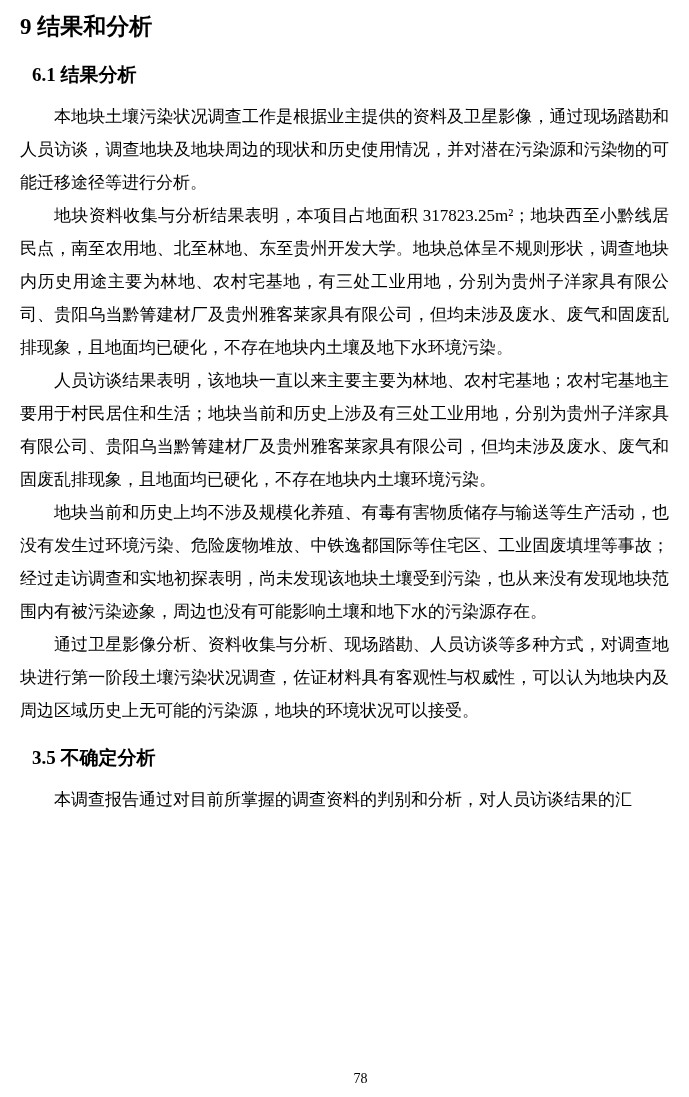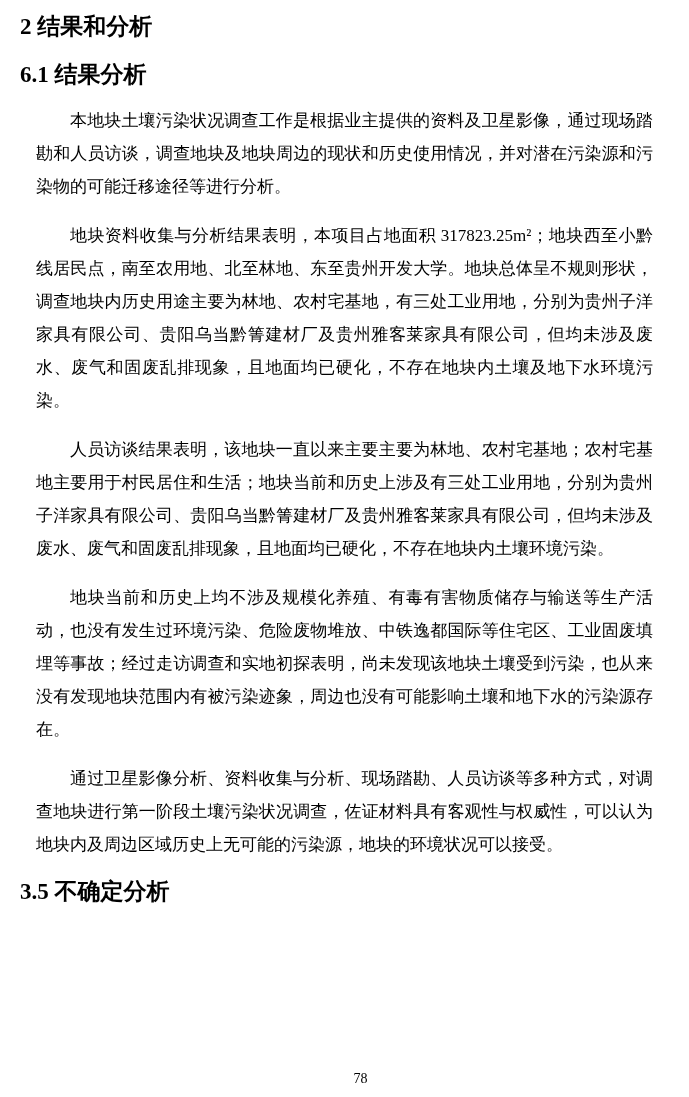--- a/index.html
+++ b/index.html
@@ -18,61 +18,62 @@
     height: 1097px;
     padding: 8px 20px 0 20px;
   }
   .chapter-heading {
     font-size: 23px;
     font-weight: bold;
     line-height: 30px;
     margin: 4px 0 20px 0;
   }
   .section-heading {
-    font-size: 23px;
+    font-size: 19px;
     font-weight: bold;
     line-height: 26px;
-    margin: 18px 0 12px 0;
+    margin: 18px 0 12px 12px;
   }
   .body-paragraph {
     font-size: 17px;
     line-height: 33px;
     text-align: justify;
     text-indent: 2em;
-    margin: 16px;
+    margin: 0;
     word-break: break-all;
   }
   .page-number {
     position: absolute;
     bottom: 10px;
     left: 16px;
     width: 100%;
     text-align: center;
     font-size: 14px;
     line-height: 16px;
   }
 </style>
 </head>
 <body>
 
 <div class="page">
 
-  <h1 class="chapter-heading">2 结果和分析</h1>
+  <h1 class="chapter-heading">9 结果和分析</h1>
 
   <h2 class="section-heading">6.1 结果分析</h2>
 
   <p class="body-paragraph">本地块土壤污染状况调查工作是根据业主提供的资料及卫星影像，通过现场踏勘和人员访谈，调查地块及地块周边的现状和历史使用情况，并对潜在污染源和污染物的可能迁移途径等进行分析。</p>
 
   <p class="body-paragraph">地块资料收集与分析结果表明，本项目占地面积 317823.25m²；地块西至小黔线居民点，南至农用地、北至林地、东至贵州开发大学。地块总体呈不规则形状，调查地块内历史用途主要为林地、农村宅基地，有三处工业用地，分别为贵州子洋家具有限公司、贵阳乌当黔箐建材厂及贵州雅客莱家具有限公司，但均未涉及废水、废气和固废乱排现象，且地面均已硬化，不存在地块内土壤及地下水环境污染。</p>
 
 
   <p class="body-paragraph">人员访谈结果表明，该地块一直以来主要主要为林地、农村宅基地；农村宅基地主要用于村民居住和生活；地块当前和历史上涉及有三处工业用地，分别为贵州子洋家具有限公司、贵阳乌当黔箐建材厂及贵州雅客莱家具有限公司，但均未涉及废水、废气和固废乱排现象，且地面均已硬化，不存在地块内土壤环境污染。</p>
 
   <p class="body-paragraph">地块当前和历史上均不涉及规模化养殖、有毒有害物质储存与输送等生产活动，也没有发生过环境污染、危险废物堆放、中铁逸都国际等住宅区、工业固废填埋等事故；经过走访调查和实地初探表明，尚未发现该地块土壤受到污染，也从来没有发现地块范围内有被污染迹象，周边也没有可能影响土壤和地下水的污染源存在。</p>
 
   <p class="body-paragraph">通过卫星影像分析、资料收集与分析、现场踏勘、人员访谈等多种方式，对调查地块进行第一阶段土壤污染状况调查，佐证材料具有客观性与权威性，可以认为地块内及周边区域历史上无可能的污染源，地块的环境状况可以接受。</p>
 
   <h2 class="section-heading">3.5 不确定分析</h2>
 
+  <p class="body-paragraph">本调查报告通过对目前所掌握的调查资料的判别和分析，对人员访谈结果的汇</p>
 
   <div class="page-number">78</div>
 
 </div>
 
 </body></html>

